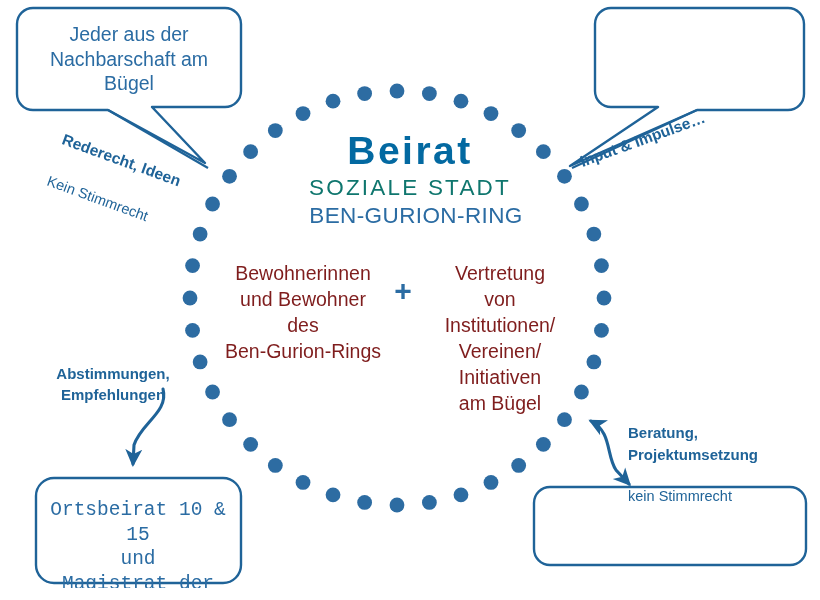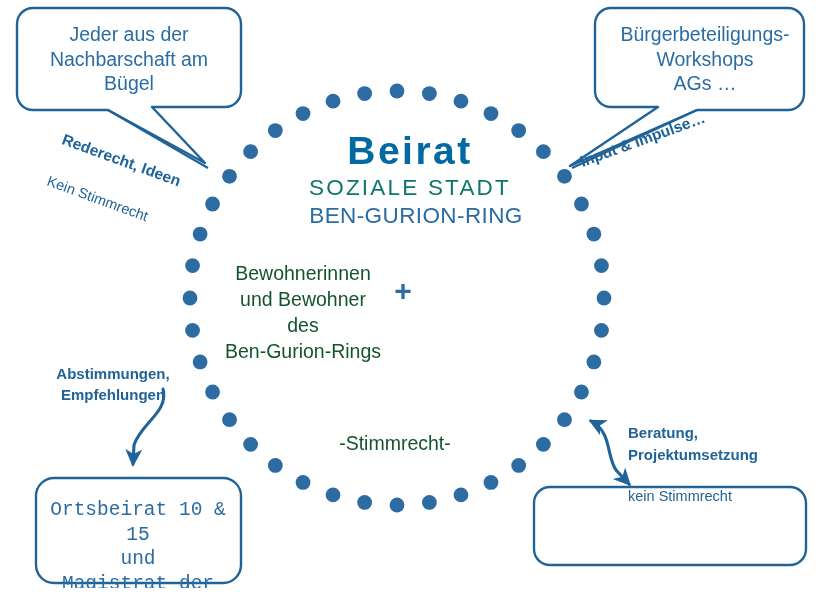--- a/index.html
+++ b/index.html
@@ -21,21 +21,21 @@
     position: absolute;
     left: 0;
     top: 0;
     width: 820px;
     height: 600px;
   }
 
   
   .tx {
     position: absolute;
-    color: #14532d;
+    color: #7f1d1d;
     line-height: 1.26;
     white-space: pre-line;
   }
 
   .bubble-text {
     text-align: center;
     font-size: 19.5px;
     color: #2b6ca3;
   }
 
@@ -262,45 +262,47 @@
 
     <path d="M 163 389 C 169 412, 141 423, 134 445 L 133 464" fill="none" stroke="#1f6398" stroke-width="3.1" stroke-linecap="round" marker-end="url(#arrowEnd)"></path>
 
     <path d="M 591 421 C 612 432, 606 455, 616 470 L 629 484" fill="none" stroke="#1f6398" stroke-width="3.1" stroke-linecap="round" marker-start="url(#arrowStart)" marker-end="url(#arrowEnd)"></path>
   </svg>
 
   <div class="tx bubble-text" id="bub-tl-text">Jeder aus der
 Nachbarschaft am
 Bügel</div>
 
-  <div class="tx bubble-text" id="bub-tr-text">Bürgerbeteiligungs-
-Workshops
-AGs …</div>
 
   <div class="tx box-text" id="box-bl-text">Ortsbeirat 10 &amp; 15
 und
 Magistrat der Stadt
 Frankfurt am Main</div>
 
 
   <div class="tx" id="center-title">Beirat</div>
 
   <div class="tx" id="center-sub1">SOZIALE STADT</div>
 
   <div class="tx" id="center-sub2">BEN-GURION-RING</div>
 
   <div class="tx" id="col-left">Bewohnerinnen
 und Bewohner
 des
 Ben-Gurion-Rings</div>
 
   <div class="tx" id="plus-sign">+</div>
 
-
-  <div class="tx" id="stimmrecht">-Stimmrecht-</div>
+  <div class="tx" id="col-right">Vertretung
+von
+Institutionen/
+Vereinen/
+Initiativen
+am Bügel</div>
+
 
   <div class="rot-label" id="lbl-rede">
     <div>Rederecht, Ideen</div>
     <div class="thin">Kein Stimmrecht</div>
   </div>
 
   <div class="rot-label" id="lbl-input">Input &amp; Impulse…</div>
 
   <div class="tx" id="lbl-abstimmungen">Abstimmungen,
 Empfehlungen</div>

